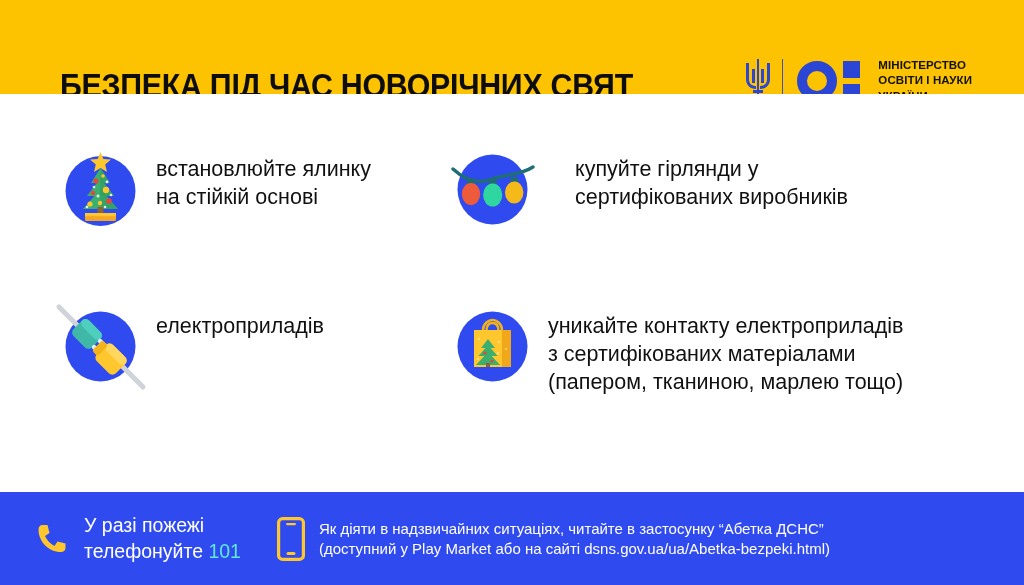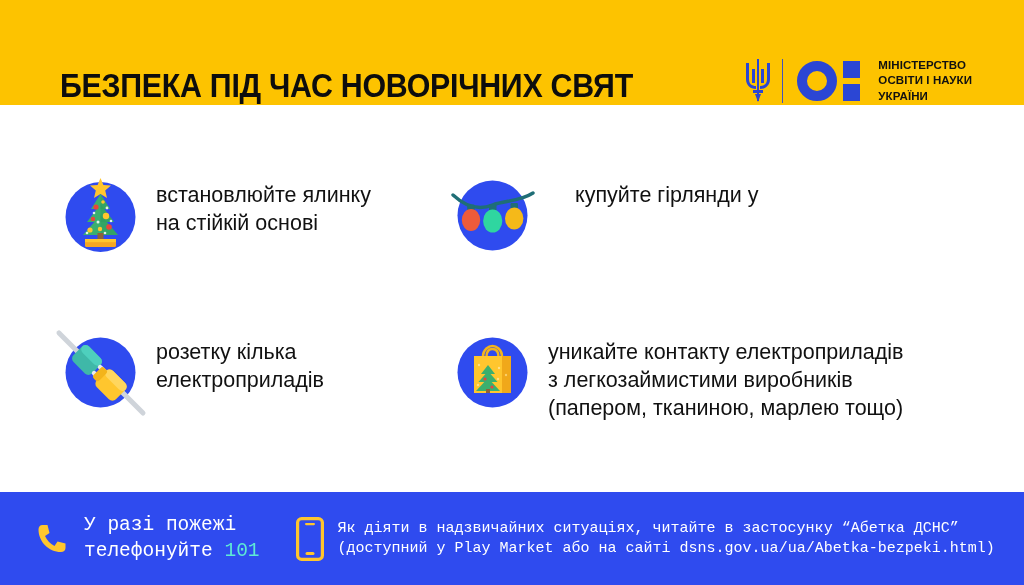--- a/index.html
+++ b/index.html
@@ -42,21 +42,21 @@
   .logo-sq i { display: block; width: 17px; height: 17px; background: #2b46d4; }
   .ministry-text {
     margin-left: 8px;
     font-family: "Liberation Sans Narrow", "Liberation Sans", sans-serif;
     font-weight: 700; font-size: 11.5px; line-height: 1.32;
     color: #111; letter-spacing: 0.1px; white-space: nowrap;
   }
 
   
   .content {
-    position: absolute; left: 0; top: 120px; width: 1024px; height: 387px;
+    position: absolute; left: 0; top: 94px; width: 1024px; height: 387px;
     background: #fff;
   }
   .tip {
     position: absolute;
     display: flex; align-items: flex-start; gap: 18px;
   }
   .tip-1 { left: 63px;  top: 58px;  width: 390px; }
   .tip-2 { left: 455px; top: 58px;  width: 520px; gap: 45px; }
   .tip-3 { left: 63px;  top: 215px; width: 390px; }
   .tip-4 { left: 455px; top: 215px; width: 545px; }
@@ -82,21 +82,21 @@
     background: #2F4BEF;
     display: flex; align-items: center;
   }
   .footer-item { display: flex; align-items: center; gap: 14px; }
   .footer-left { margin-left: 36px; }
   .footer-right { margin-left: 36px; }
   .footer-text {
     color: #ffffff;
     font-size: 19.5px;
     line-height: 1.32;
-    font-family: Liberation Mono, monospace;
+    font-family: Liberation Sans, sans-serif;
   }
   .footer-text.small { font-size: 15px; }
   .accent-yellow { color: #5eead4; }
   .link-yellow { color: #ffffff; }
   .phone-icon, .mobile-icon { flex: 0 0 auto; display: block; }
 </style>
 </head>
 <body>
 
 <div class="page">
@@ -190,20 +190,21 @@
           <rect x="34" y="26.5" width="7.5" height="6" rx="1.2" fill="#1F6E76"></rect>
           <rect x="55.5" y="25" width="7.5" height="6" rx="1.2" fill="#1F6E76"></rect>
 
           <ellipse cx="16" cy="42" rx="9.2" ry="11" fill="#EE5B3A"></ellipse>
           <ellipse cx="37.7" cy="43" rx="9.6" ry="11.6" fill="#2FD6A0"></ellipse>
           <ellipse cx="59.2" cy="40.5" rx="9.2" ry="11" fill="#F5B919"></ellipse>
         </svg>
       </div>
       <div class="tip-text">
         <div>купуйте гірлянди у</div>
+        <div>сертифікованих виробників</div>
       </div>
     </div>
 
     <div class="tip tip-3">
       <div class="icon-circle">
         <svg width="75" height="75" viewBox="0 0 75 75">
           <circle cx="37.5" cy="37.5" r="35" fill="#2F4BEF"></circle>
 
           <path d="M-4 -2 L20 22" stroke="#CFD4DA" stroke-width="5" stroke-linecap="round" fill="none"></path>
           <path d="M55 53 L80 78" stroke="#CFD4DA" stroke-width="5" stroke-linecap="round" fill="none"></path>
@@ -219,21 +220,20 @@
           </g>
 
           <g transform="rotate(45 48 48)">
             <rect x="36" y="38" width="27" height="23" rx="5" fill="#FFC62E"></rect>
             <rect x="36" y="38" width="27" height="9" rx="5" fill="#FFD65E"></rect>
             <rect x="30" y="42" width="8" height="15" rx="3" fill="#F3B41B"></rect>
           </g>
         </svg>
       </div>
       <div class="tip-text">
-        <div>розетку кілька</div>
         <div>електроприладів</div>
       </div>
     </div>
 
     <div class="tip tip-4">
       <div class="icon-circle">
         <svg width="75" height="75" viewBox="0 0 75 75">
           <circle cx="37.5" cy="37.5" r="35" fill="#2F4BEF"></circle>
 
           <path d="M28 22 C28 14 34 11 37.5 11 C41 11 47 14 47 22" stroke="#F3B41B" stroke-width="2.6" fill="none"></path>
@@ -251,21 +251,21 @@
           <circle cx="37" cy="52" r="1.6" fill="#E8453C"></circle>
           <circle cx="24" cy="30" r="1.2" fill="#FFE08A"></circle>
           <circle cx="44" cy="33" r="1.2" fill="#FFE08A"></circle>
           <circle cx="43" cy="44" r="1.2" fill="#FFE08A"></circle>
           <circle cx="23" cy="50" r="1.2" fill="#FFE08A"></circle>
           <circle cx="51" cy="40" r="1.2" fill="#FFE08A" opacity=".7"></circle>
         </svg>
       </div>
       <div class="tip-text">
         <div>уникайте контакту електроприладів</div>
-        <div>з легкозаймистими виробників</div>
+        <div>з сертифікованих матеріалами</div>
         <div>(папером, тканиною, марлею тощо)</div>
       </div>
     </div>
 
   </div>
 
   <div class="footer">
 
     <div class="footer-item footer-left">
       <svg class="phone-icon" width="34" height="34" viewBox="0 0 34 34">

